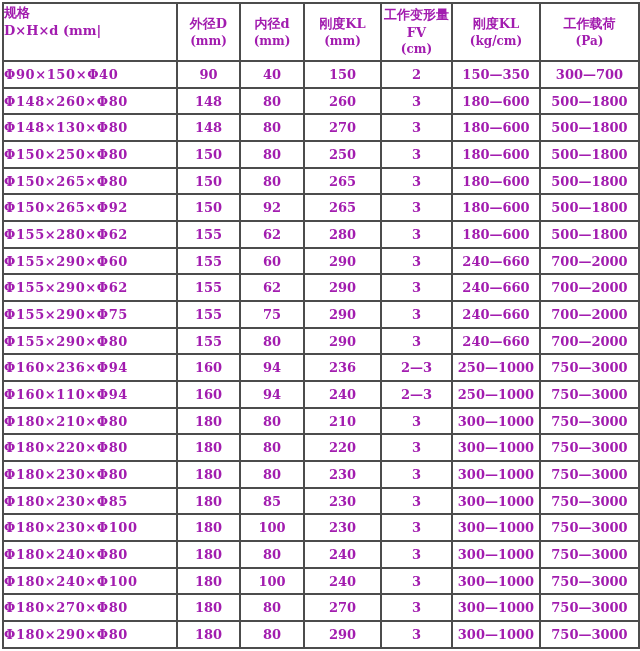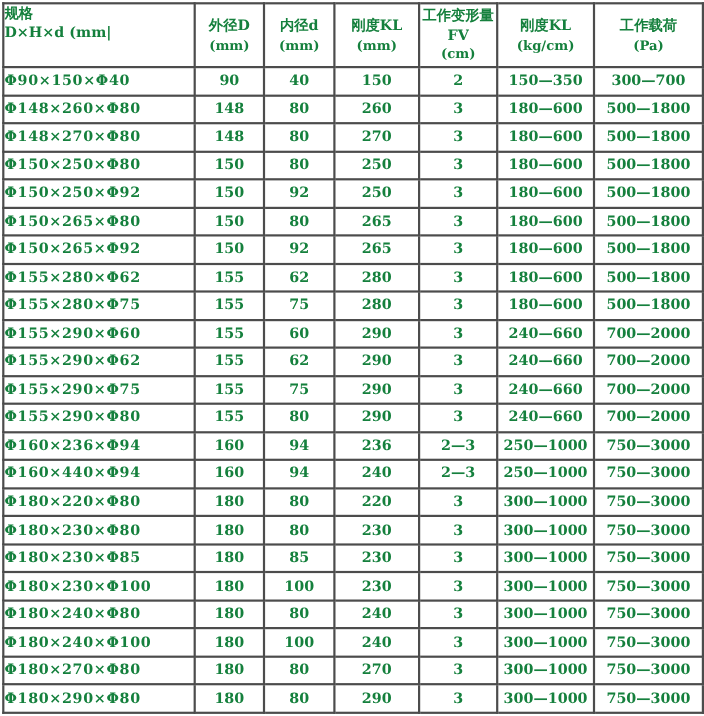--- a/index.html
+++ b/index.html
@@ -11,21 +11,21 @@
     font-family: "DejaVu Serif", "Liberation Serif", serif;
   }
   #spec-table {
     position: absolute;
     left: 2px;
     top: 2px;
     width: 636px;
     height: 647px;
     border-collapse: collapse;
     table-layout: fixed;
-    color: #15803d;
+    color: #a21caf;
   }
   #spec-table th, #spec-table td {
     border: 2px solid #4c4c4c;
     padding: 0;
     overflow: hidden;
     font-weight: bold;
   }
   thead tr { height: 58px; }
   th {
     font-size: 13px;
@@ -109,41 +109,32 @@
       <tr>
       <td class="spec-cell">Φ148×260×Φ80</td>
       <td>148</td>
       <td>80</td>
       <td>260</td>
       <td>3</td>
       <td>180—600</td>
       <td>500—1800</td>
     </tr>
       <tr>
-      <td class="spec-cell">Φ148×270×Φ80</td>
+      <td class="spec-cell">Φ148×130×Φ80</td>
       <td>148</td>
       <td>80</td>
       <td>270</td>
       <td>3</td>
       <td>180—600</td>
       <td>500—1800</td>
     </tr>
       <tr>
       <td class="spec-cell">Φ150×250×Φ80</td>
       <td>150</td>
       <td>80</td>
-      <td>250</td>
-      <td>3</td>
-      <td>180—600</td>
-      <td>500—1800</td>
-    </tr>
-      <tr>
-      <td class="spec-cell">Φ150×250×Φ92</td>
-      <td>150</td>
-      <td>92</td>
       <td>250</td>
       <td>3</td>
       <td>180—600</td>
       <td>500—1800</td>
     </tr>
       <tr>
       <td class="spec-cell">Φ150×265×Φ80</td>
       <td>150</td>
       <td>80</td>
       <td>265</td>
@@ -157,29 +148,20 @@
       <td>92</td>
       <td>265</td>
       <td>3</td>
       <td>180—600</td>
       <td>500—1800</td>
     </tr>
       <tr>
       <td class="spec-cell">Φ155×280×Φ62</td>
       <td>155</td>
       <td>62</td>
-      <td>280</td>
-      <td>3</td>
-      <td>180—600</td>
-      <td>500—1800</td>
-    </tr>
-      <tr>
-      <td class="spec-cell">Φ155×280×Φ75</td>
-      <td>155</td>
-      <td>75</td>
       <td>280</td>
       <td>3</td>
       <td>180—600</td>
       <td>500—1800</td>
     </tr>
       <tr>
       <td class="spec-cell">Φ155×290×Φ60</td>
       <td>155</td>
       <td>60</td>
       <td>290</td>
@@ -217,29 +199,38 @@
       <tr>
       <td class="spec-cell">Φ160×236×Φ94</td>
       <td>160</td>
       <td>94</td>
       <td>236</td>
       <td>2—3</td>
       <td>250—1000</td>
       <td>750—3000</td>
     </tr>
       <tr>
-      <td class="spec-cell">Φ160×440×Φ94</td>
+      <td class="spec-cell">Φ160×110×Φ94</td>
       <td>160</td>
       <td>94</td>
       <td>240</td>
       <td>2—3</td>
       <td>250—1000</td>
       <td>750—3000</td>
     </tr>
       <tr>
+      <td class="spec-cell">Φ180×210×Φ80</td>
+      <td>180</td>
+      <td>80</td>
+      <td>210</td>
+      <td>3</td>
+      <td>300—1000</td>
+      <td>750—3000</td>
+    </tr>
+      <tr>
       <td class="spec-cell">Φ180×220×Φ80</td>
       <td>180</td>
       <td>80</td>
       <td>220</td>
       <td>3</td>
       <td>300—1000</td>
       <td>750—3000</td>
     </tr>
       <tr>
       <td class="spec-cell">Φ180×230×Φ80</td>

